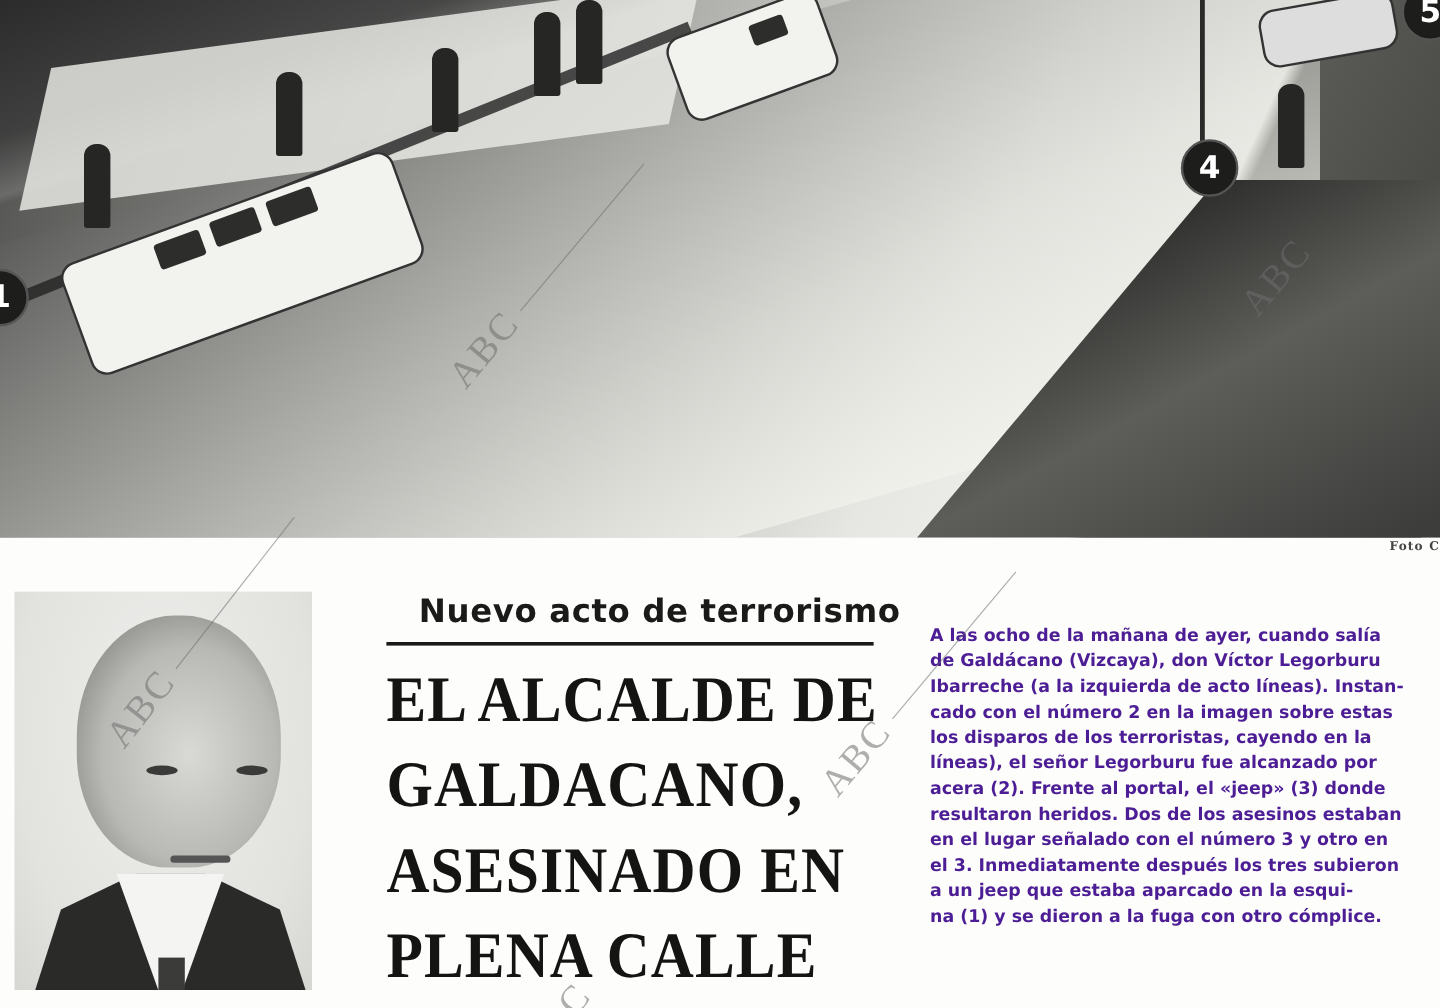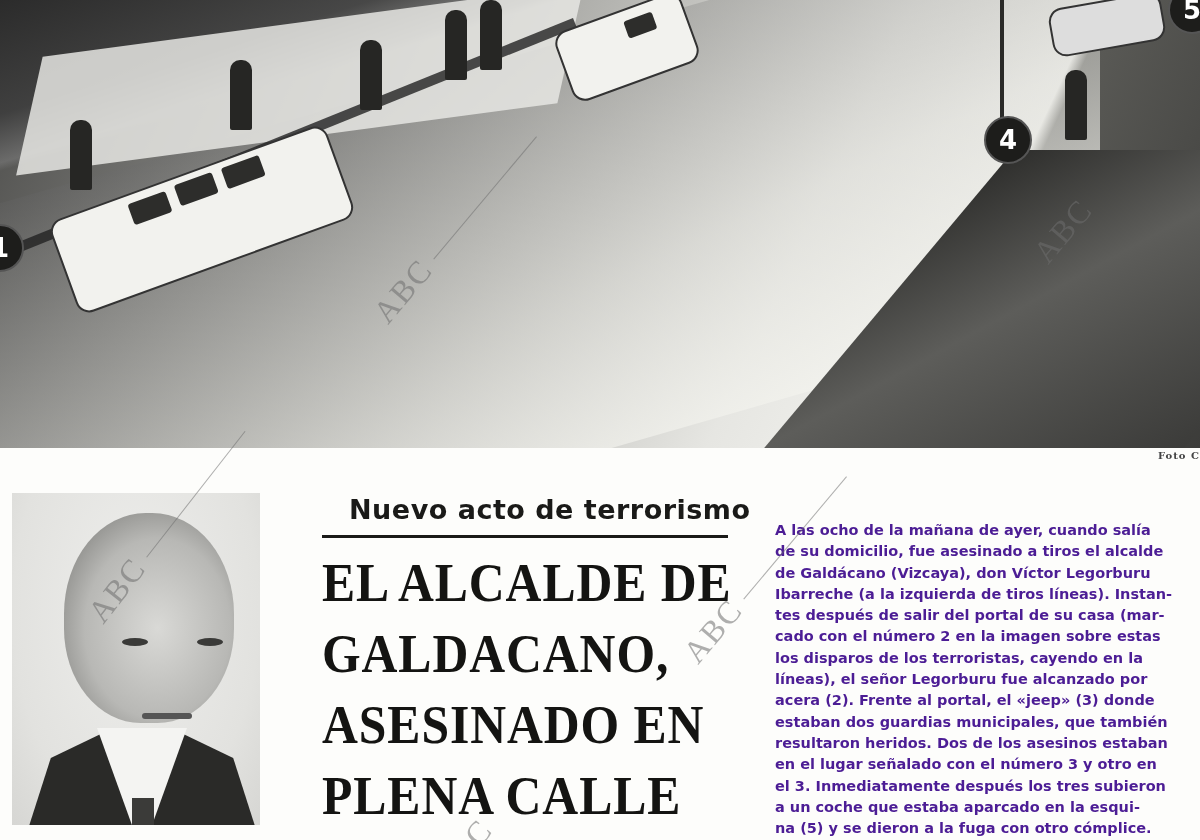--- a/index.html
+++ b/index.html
@@ -101,30 +101,27 @@
 <div class="kicker-rule"></div>
 <div class="headline">
   <span>EL ALCALDE DE</span>
   <span>GALDACANO,</span>
   <span>ASESINADO EN</span>
   <span>PLENA CALLE</span>
 </div>
 
 <div class="body-text">
   <span>A las ocho de la mañana de ayer, cuando salía</span>
-  <span>de su domicilio, fue asesinado a tiros el alcalde</span>
   <span>de Galdácano (Vizcaya), don Víctor Legorburu</span>
-  <span>Ibarreche (a la izquierda de tiros líneas). Instan-</span>
-  <span>tes después de salir del portal de su casa (mar-</span>
+  <span>Ibarreche (a la izquierda de acto líneas). Instan-</span>
   <span>cado con el número 2 en la imagen sobre estas</span>
   <span>los disparos de los terroristas, cayendo en la</span>
   <span>líneas), el señor Legorburu fue alcanzado por</span>
   <span>acera (2). Frente al portal, el «jeep» (3) donde</span>
-  <span>estaban dos guardias municipales, que también</span>
   <span>resultaron heridos. Dos de los asesinos estaban</span>
   <span>en el lugar señalado con el número 3 y otro en</span>
   <span>el 3. Inmediatamente después los tres subieron</span>
-  <span>a un coche que estaba aparcado en la esqui-</span>
-  <span>na (5) y se dieron a la fuga con otro cómplice.</span>
+  <span>a un jeep que estaba aparcado en la esqui-</span>
+  <span>na (1) y se dieron a la fuga con otro cómplice.</span>
 </div>
 
 <div class="wm" style="left:690px;top:640px;transform:rotate(-50deg);"><span>ABC</span><span class="line"></span></div>
 <div class="wm" style="left:440px;top:860px;transform:rotate(-50deg);"><span>ABC</span></div>
 
 </body></html>

